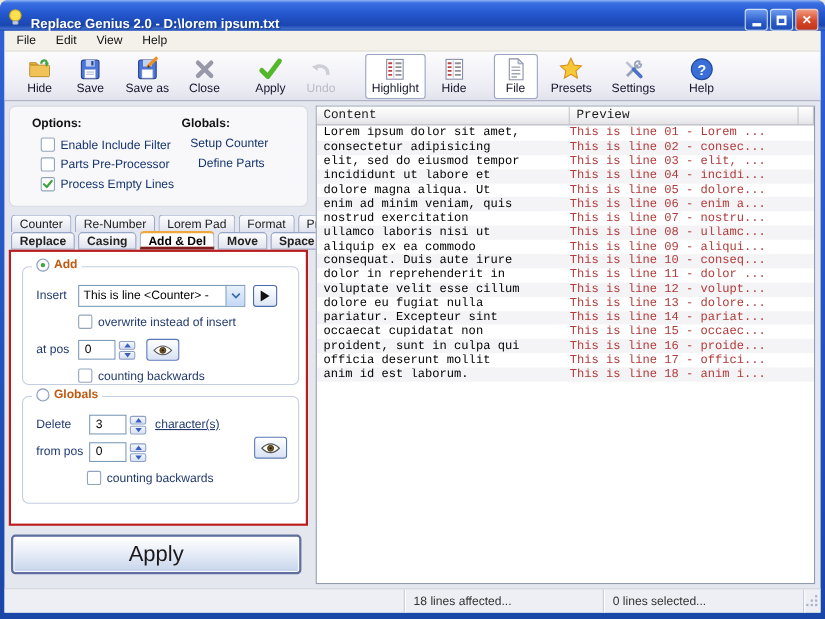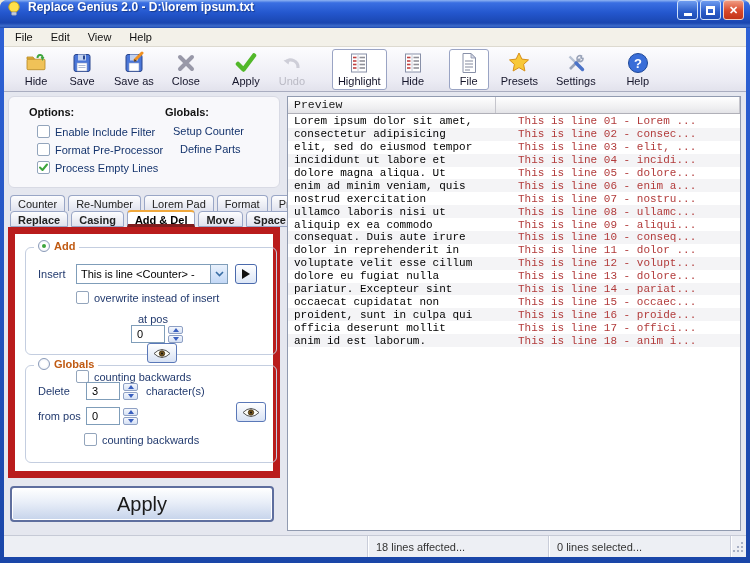--- a/index.html
+++ b/index.html
@@ -3,21 +3,21 @@
 <meta charset="utf-8">
 <style>
   * { margin:0; padding:0; box-sizing:border-box; }
   html,body { width:750px; height:563px; }
   body { font-family:"Liberation Sans",sans-serif; font-size:11px; background:#ECE9D8; position:relative; overflow:hidden; }
 
   
   .window { position:absolute; inset:0; background:linear-gradient(180deg,#2E62D8,#1A46A8); border-radius:8px 8px 0 0; }
   .titlebar { position:absolute; top:0; left:0; right:0; height:28px; border-radius:7px 7px 0 0;
     background:linear-gradient(180deg,#8FB4F2 0%,#3A6FE2 10%,#2457CE 45%,#1A46B0 82%,#3E6CCB 93%,#1C48AC 100%);
-    display:flex; align-items:flex-start; padding:0 6px; }
+    display:flex; align-items:flex-end; padding:0 6px; }
   .title-text { color:#fff; font-weight:bold; font-size:12px; margin-left:6px; text-shadow:1px 1px 1px #173A8C; white-space:nowrap; }
   .win-btns { margin-left:auto; display:flex; gap:2px; }
   .win-btn { width:21px; height:20px; border-radius:3px; border:1px solid #CFE0FA; display:flex; align-items:center; justify-content:center;
     background:linear-gradient(180deg,#6E9CF0,#2A5CC8 60%,#1E4CB4); color:#fff; font-size:11px; font-weight:bold; }
   .win-btn.close { background:linear-gradient(180deg,#F09A80,#D8482A 55%,#C23418); border-color:#F4CFC2; }
   .glyph-min { width:8px; height:3px; background:#fff; margin-top:9px; }
   .glyph-max { width:9px; height:9px; border:2px solid #fff; border-top-width:3px; }
 
   .frame { position:absolute; top:28px; left:4px; right:4px; bottom:6px; background:#E5E7EF; overflow:hidden; }
 
@@ -43,21 +43,21 @@
   .checkbox { width:13px; height:13px; background:#fff; border:1px solid #93A5BC; border-radius:2px; margin-right:5px; display:flex; align-items:center; justify-content:center; flex:none; }
   .chk-label { color:#16356E; white-space:nowrap; }
   .link { color:#16356E; margin-bottom:6px; white-space:nowrap; }
 
   
   .tabs { position:absolute; left:4px; top:103px; width:272px; }
   .tab-row { display:flex; gap:3px; padding-left:2px; height:16px; }
   .tab { background:linear-gradient(180deg,#FDFDFE,#E9EBF3 70%,#DFE2EE); border:1px solid #99A6C6; border-bottom:none; border-radius:4px 4px 0 0; padding:1px 7px 0 7px; color:#222; white-space:nowrap; line-height:14px; }
   .tab-row2 .tab { border-bottom:1px solid #99A6C6;font-weight:bold; }
   .tab.active { background:#fff; border-top:2px solid #F0A83C; border-bottom:3px solid #7f1d1d; position:relative; z-index:3; color:#000; margin-top:-1px; }
-  .tab-panel { position:absolute; left:4px; top:135px; width:272px; height:251px; background:#fff; border:7px solid #b91c1c; }
+  .tab-panel { position:absolute; left:4px; top:135px; width:272px; height:251px; background:#fff; border:2px solid #b91c1c; }
 
   
   .group { position:absolute; left:10px; width:252px; border:1px solid #C4CEE0; border-radius:6px; }
   .group-add { top:13px; height:108px; }
   .group-remove { top:131px; height:98px; }
   .legend { position:absolute; top:-8px; left:8px; background:#fff; padding:0 4px; display:flex; align-items:center; gap:4px; }
   .legend-text { color:#C05A12; font-weight:bold; }
   .radio { width:12px; height:12px; border-radius:50%; border:1px solid #8A9AB8; background:radial-gradient(#fff 40%,#E4E9F2); position:relative; flex:none; }
   .radio.checked::after { content:""; position:absolute; inset:3px; border-radius:50%; background:#3CA53C; }
 
@@ -288,21 +288,21 @@
 
       <div class="options-panel">
         <div class="opt-col" style="left:20px;">
           <div class="opt-title">Options:</div>
           <div class="chk-row">
             <span class="checkbox"></span>
             <span class="chk-label">Enable Include Filter</span>
           </div>
           <div class="chk-row">
             <span class="checkbox"></span>
-            <span class="chk-label">Format Pre-Processor</span>
+            <span class="chk-label">Parts Pre-Processor</span>
           </div>
           <div class="chk-row">
             <span class="checkbox">
                 <svg width="11" height="11" viewBox="0 0 11 11">
                   <path d="M2 5.5 L4.5 8 L9 2.5" stroke="#3CA53C" stroke-width="2" fill="none" stroke-linecap="round" stroke-linejoin="round"></path>
                 </svg>
               </span>
             <span class="chk-label">Process Empty Lines</span>
           </div>
         </div>
@@ -348,21 +348,21 @@
                 </span>
             </span>
             <span class="mini-btn" style="margin-left:7px;">
                 <i class="tri-right"></i>
               </span>
           </div>
           <div class="grp-row" style="margin:7px 0 0 50px;">
             <span class="checkbox"></span>
             <span class="fld-label">overwrite instead of insert</span>
           </div>
-          <div class="grp-row" style="margin:9px 0 0 12px;flex-direction:column;">
+          <div class="grp-row" style="margin:9px 0 0 12px;">
             <span class="fld-label" style="width:38px;">at pos</span>
             <span class="spin">
               <span class="spin-box">0</span>
               <span class="spin-btns">
                 <span class="spin-b">
                     <i class="tri-up"></i>
                   </span>
                 <span class="spin-b">
                     <i class="tri-down"></i>
                   </span>
@@ -393,21 +393,21 @@
               <span class="spin-box">3</span>
               <span class="spin-btns">
                 <span class="spin-b">
                     <i class="tri-up"></i>
                   </span>
                 <span class="spin-b">
                     <i class="tri-down"></i>
                   </span>
               </span>
             </span>
-            <span class="fld-label" style="margin-left:8px;">character(s)</span>
+            <span class="fld-label" style="margin-left:8px;text-decoration:underline;">character(s)</span>
           </div>
           <div class="grp-row" style="margin:7px 0 0 12px;">
             <span class="fld-label" style="width:48px;">from pos</span>
             <span class="spin">
               <span class="spin-box">0</span>
               <span class="spin-btns">
                 <span class="spin-b">
                     <i class="tri-up"></i>
                   </span>
                 <span class="spin-b">
@@ -427,20 +427,21 @@
                 <circle cx="9" cy="5.5" r="1" fill="#111"></circle>
               </svg>
             </span>
         </div>
       </div>
 
       <div class="apply-big">Apply</div>
 
       <div class="listview">
         <div class="lv-header">
+          <span class="lv-h c1">Content</span>
           <span class="lv-h c2">Preview</span>
           <span class="lv-h c3"></span>
         </div>
         <div class="lv-rows">
             <div class="lv-row">
               <span class="lv-content">Lorem ipsum dolor sit amet,</span>
               <span class="lv-preview">This is line 01 - Lorem ...</span>
             </div>
             <div class="lv-row alt">
               <span class="lv-content">consectetur adipisicing</span>

